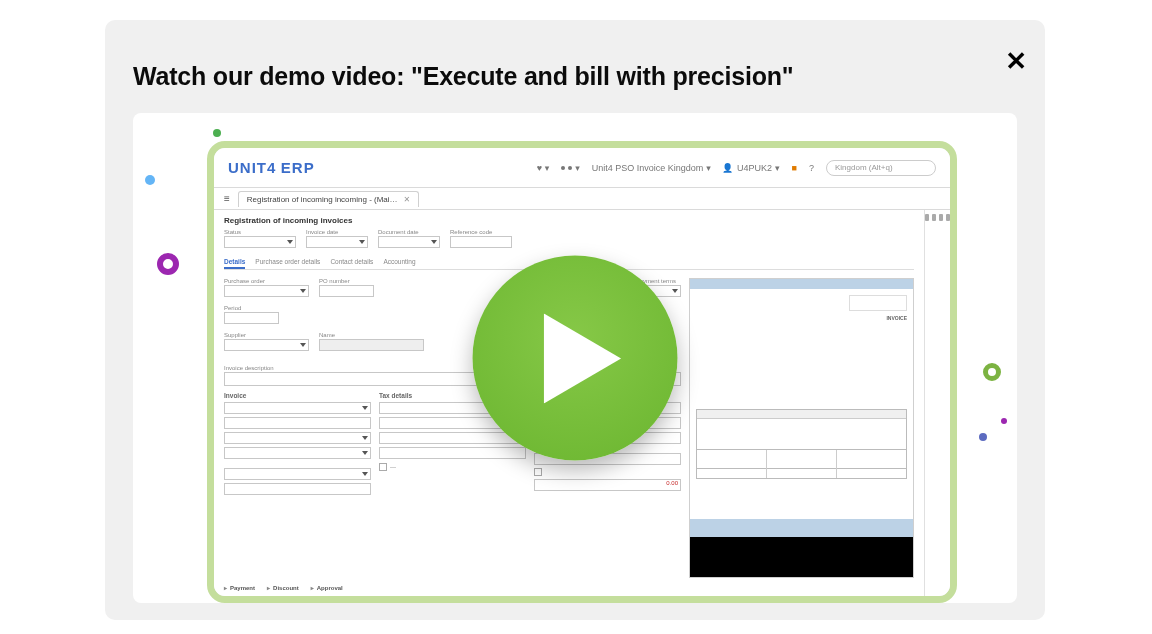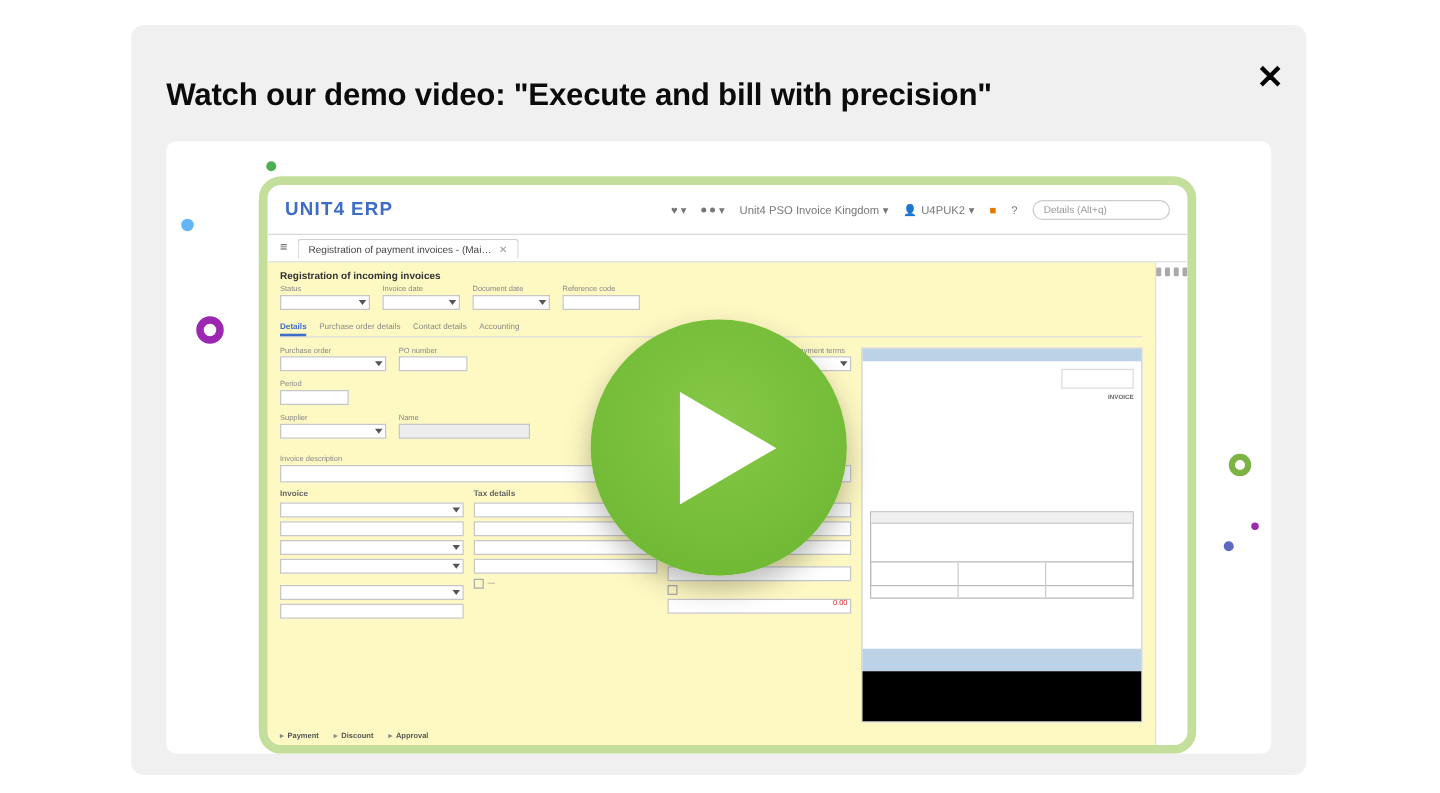--- a/index.html
+++ b/index.html
@@ -115,21 +115,21 @@
     .burger { font-size: 10px; color: #555; }
     .erp-tab {
       font-size: 8px; color: #444; padding: 3px 8px;
       border-top: 1px solid #d0d0d0; border-left: 1px solid #d0d0d0; border-right: 1px solid #d0d0d0;
       border-radius: 3px 3px 0 0;
     }
     .erp-tab .x { margin-left: 6px; color: #999; }
 
     
     .erp-body { display: flex; height: calc(100% - 62px); }
-    .erp-main { flex: 1; background: #fef9c3; padding: 6px 10px 6px 10px; overflow: hidden; }
+    .erp-main { flex: 1; background: #ffffff; padding: 6px 10px 6px 10px; overflow: hidden; }
     .erp-side { width: 26px; background: #ffffff; border-left: 1px solid #e0e0e0; }
     .side-icons { display: flex; flex-direction: row; justify-content: center; gap: 3px; padding-top: 4px; }
     .side-icons span { width: 7px; height: 7px; background: #aaa; border-radius: 1px; }
 
     .page-title { font-size: 8px; font-weight: 700; color: #333; margin-bottom: 4px; }
 
     .field-row { display: flex; gap: 10px; margin-bottom: 8px; flex-wrap: wrap; }
     .field { display: flex; flex-direction: column; gap: 1px; }
     .field label { font-size: 6px; color: #888; }
     .field .input {
@@ -231,27 +231,27 @@
           <span class="erp-logo">UNIT4</span>
           <small class="erp-logo">ERP</small>
         </div>
         <div class="spacer"></div>
         <div class="hdr-btn">♥ ▾</div>
         <div class="hdr-btn"><span class="dot"></span><span class="dot"></span> ▾</div>
         <div class="hdr-btn"><span>Unit4 PSO Invoice Kingdom</span> ▾</div>
         <div class="hdr-btn">👤 <span>U4PUK2</span> ▾</div>
         <div class="hdr-btn" style="color:#e07b00">■</div>
         <div class="hdr-btn">?</div>
-        <div class="erp-search">Details (Alt+q)</div>
+        <div class="erp-search">Kingdom (Alt+q)</div>
       </div>
 
       <div class="erp-tabs">
         <span class="burger">≡</span>
         <div class="erp-tab">
-          <span>Registration of payment invoices - (Mai…</span><span class="x">✕</span>
+          <span>Registration of incoming incoming - (Mai…</span><span class="x">✕</span>
         </div>
       </div>
 
       <div class="erp-body">
         <div class="erp-main">
 
           <div class="page-title">Registration of incoming invoices</div>
 
           <div class="field-row">
             <div class="field" style="width:72px">

